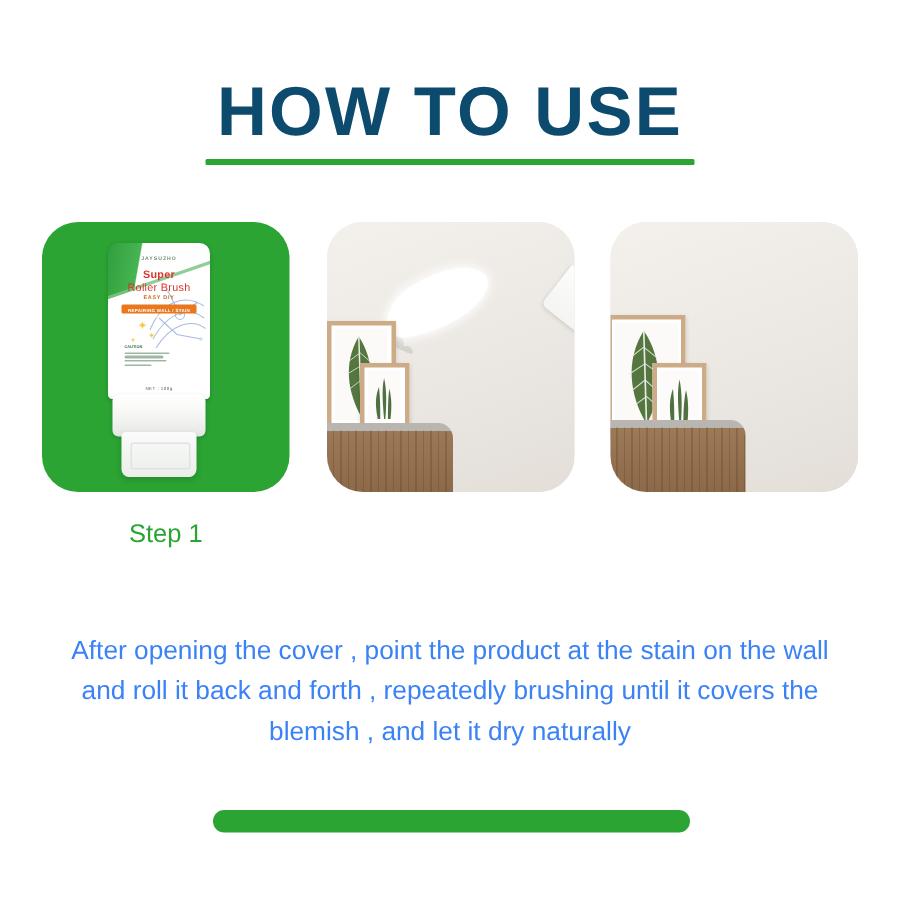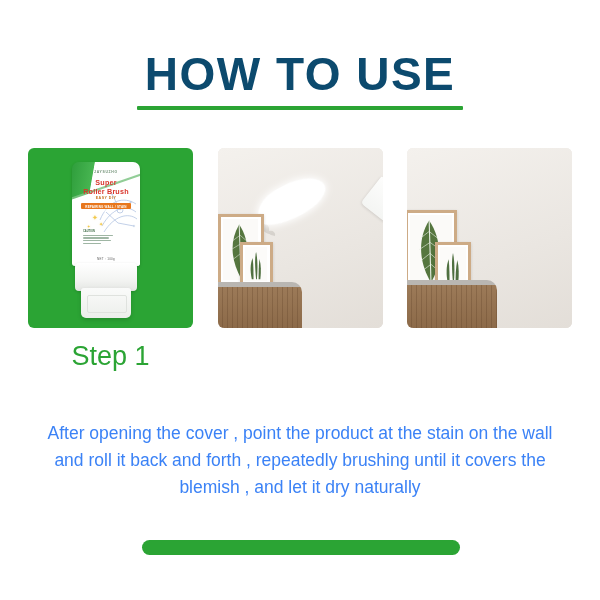--- a/index.html
+++ b/index.html
@@ -52,21 +52,21 @@
     left: 28px;
     top: 148px;
     width: 544px;
     height: 180px;
     display: flex;
     justify-content: space-between;
   }
   .card {
     width: 165px;
     height: 180px;
-    border-radius: 6px;
+    border-radius: 24px;
     overflow: hidden;
     position: relative;
     background: #efece8;
   }
 
   
   .card-green { background: #2ba434; }
 
   .tube {
     position: absolute;
@@ -120,21 +120,21 @@
   .tube-txt {
     position: absolute;
     left: 0;
     width: 68px;
     text-align: center;
     font-family: "Liberation Sans", sans-serif;
     line-height: 1;
   }
   .t-brand  { top: 9px;  font-size: 3.4px; letter-spacing: .7px; color: #6d8f72; font-weight: 700; }
   .t-name1  { top: 17px; font-size: 7.2px; color: #d9352b; font-weight: 700; letter-spacing: .2px;}
-  .t-name2  { top: 26px; font-size: 7.2px; color: #d9352b; font-weight: 700; letter-spacing: .2px;}
+  .t-name2  { top: 26px; font-size: 7.2px; color: #d9352b; font-weight: 400; letter-spacing: .2px;}
   .t-sub    { top: 35px; font-size: 3.6px; color: #c8701f; font-weight: 700; letter-spacing: .5px;}
   .t-bar {
     position: absolute;
     left: 9px; top: 41px;
     width: 50px; height: 6px;
     background: #e8771d;
     border-radius: 1px;
   }
   .t-bartxt {
     position: absolute;
@@ -287,21 +287,21 @@
     left: 28px;
     top: 340px;
     width: 544px;
     display: flex;
     justify-content: space-between;
   }
   .step-label {
     width: 165px;
     text-align: center;
     font-family: "Liberation Sans", sans-serif;
-    font-size: 27px;
+    font-size: 17px;
     color: #2ba434;
     line-height: 32px;
   }
 
   
   .body-text {
     position: absolute;
     left: 45px;
     top: 420px;
     width: 510px;

